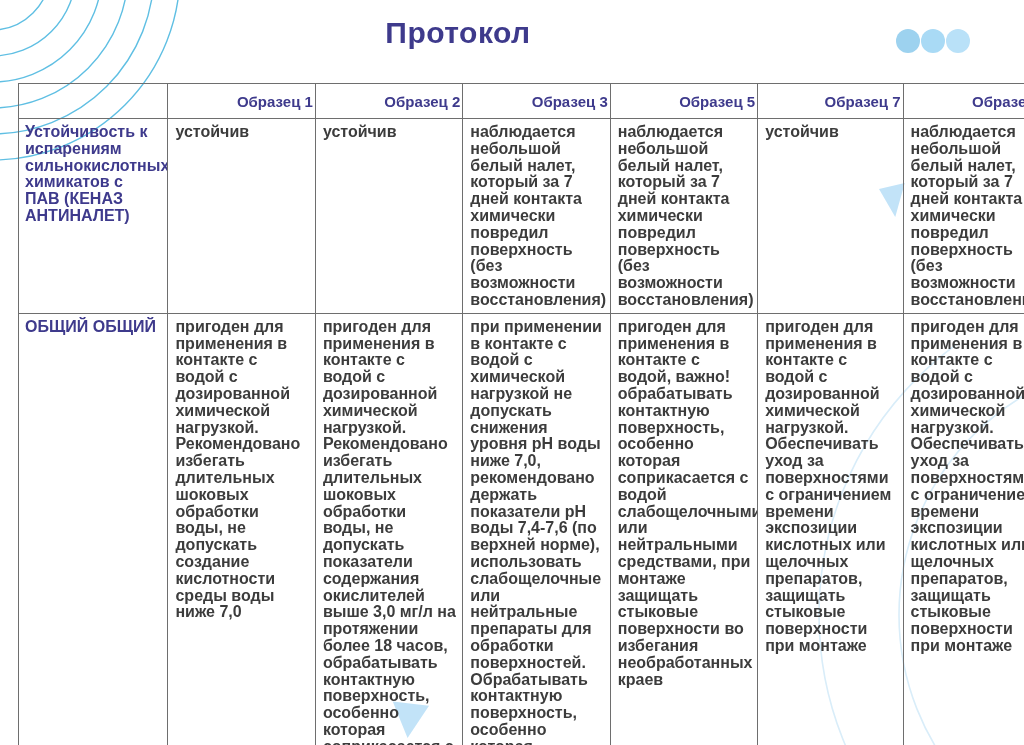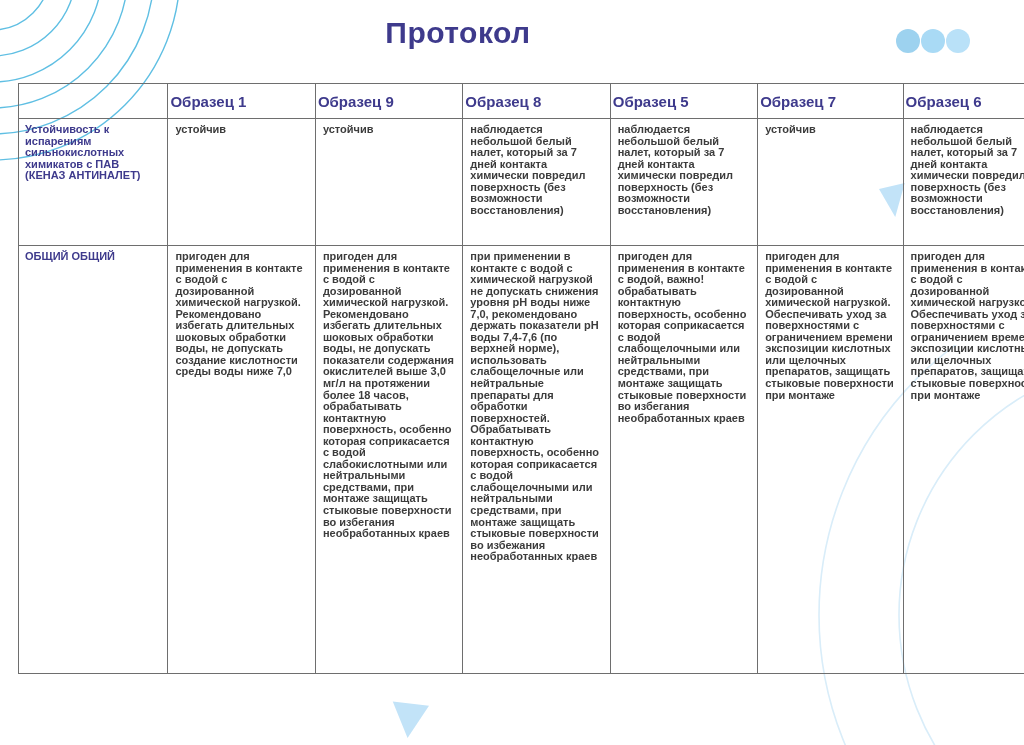--- a/index.html
+++ b/index.html
@@ -59,27 +59,27 @@
   }
   table.protocol th, table.protocol td{
     border:1px solid var(--border);
     background:transparent;
     vertical-align:top;
     overflow:hidden;
   }
   table.protocol thead th{
     height:35px;
     vertical-align:middle;
-    text-align:left;
+    text-align:right;
     font-size:15px;font-weight:700;
     color:var(--accent);
     padding:2px;
   }
   table.protocol td{
-    font-size:11px;line-height:1.05;
+    font-size:16px;line-height:1.05;
     color:var(--body_text);
     font-weight:600;
     padding:5px 6px 4px 7px;
   }
   table.protocol td.row-label{
     color:var(--accent);
     font-weight:700;
     padding-left:6px;
   }
   tr.r1{height:127px;}
@@ -119,22 +119,22 @@
     <col style="width:145px">
     <col style="width:145px">
     <col style="width:145px">
     <col style="width:143px">
     <col style="width:145px">
   </colgroup>
   <thead>
     <tr>
       <th></th>
       <th>Образец 1</th>
-      <th>Образец 9</th>
-      <th>Образец 8</th>
+      <th>Образец 2</th>
+      <th>Образец 3</th>
       <th>Образец 5</th>
       <th>Образец 7</th>
       <th>Образец 6</th>
     </tr>
   </thead>
   <tbody>
     <tr class="r1">
       <td class="row-label">Устойчивость к испарениям сильнокислотных химикатов с ПАВ (КЕНАЗ АНТИНАЛЕТ)</td>
       <td>устойчив</td>
       <td>устойчив</td>

